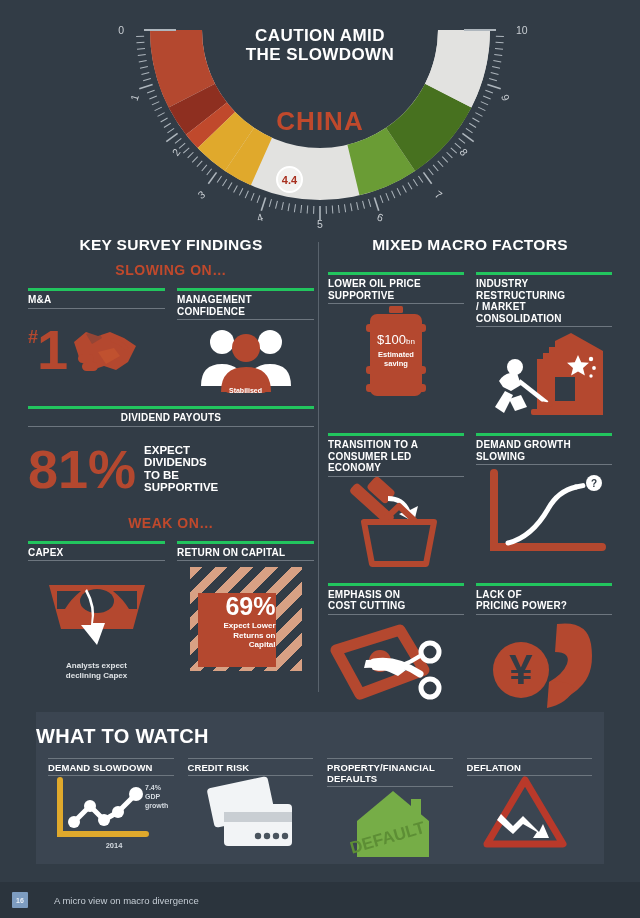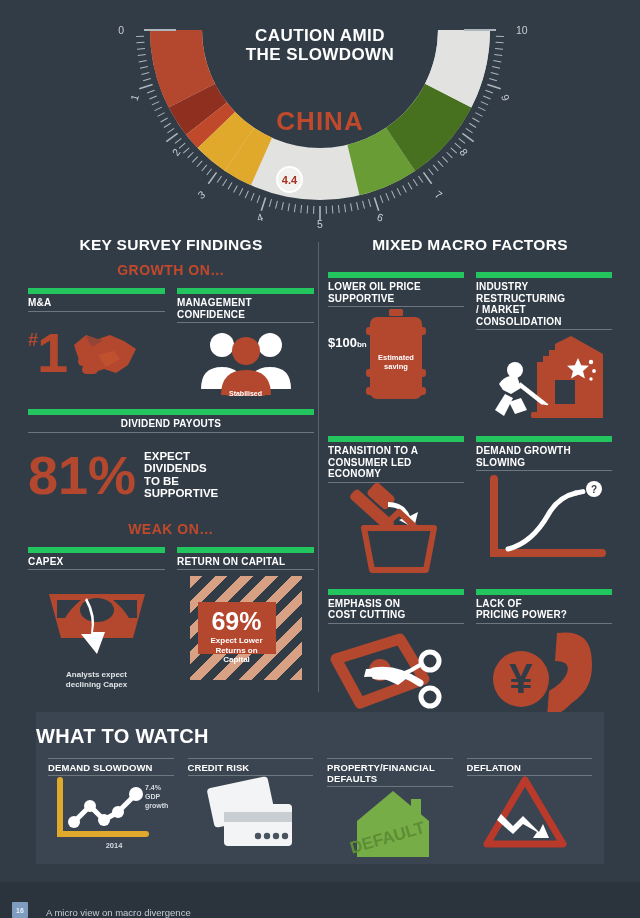--- a/index.html
+++ b/index.html
@@ -50,21 +50,21 @@
   }
   .sub-title {
     text-align: center; color: #c0492c;
     font-weight: bold; font-size: 14px; letter-spacing: 0.5px;
     margin: 4px 0 10px 0;
   }
 
   
   .card { position: relative; }
   .card-head {
-    border-top: 6px solid #22c55e;
+    border-top: 3px solid #22c55e;
     border-bottom: 1px solid #6d767f;
     padding: 3px 0 2px 0;
     color: #ffffff; font-weight: bold; font-size: 10px;
     line-height: 11.5px; letter-spacing: 0.2px;
     text-transform: uppercase;
     min-height: 17px;
   }
   .card-head.two-line { min-height: 28px; }
   .card-body { position: relative; }
 
@@ -97,29 +97,29 @@
   }
 
   
   .roc-body { height: 124px; position: relative; display: flex; justify-content: center; padding-top: 6px; }
   .stripes {
     position: relative; width: 112px; height: 104px;
     background: repeating-linear-gradient(-45deg,
       #d8a184 0px, #d8a184 9px, #323c46 9px, #323c46 18px);
   }
   .roc-inner {
-    position: absolute; left: 8px; top: 26px; width: 78px; height: 52px;
-    background: #b4482f; text-align: center; padding-top: 6px;
+    position: absolute; left: 8px; top: 26px; width: 78px; height: 74px;
+    background: #b4482f; text-align: right; 
   }
   .pct69 { color: #ffffff; font-weight: bold; font-size: 25px; line-height: 26px; }
   .roc-txt { color: #ffffff; font-size: 8px; line-height: 9.5px; font-weight: bold; margin-top: 2px; }
 
   
   .rc-body { height: 96px; position: relative; display: flex; align-items: center; justify-content: center; }
-  .barrel-txt1 { position: absolute; left: 0; right: 0; top: 28px; text-align: left; color: #ffffff; font-weight: bold; font-size: 13px; }
+  .barrel-txt1 { position: absolute; left: 0; right: 0; top: 28px; text-align: center; color: #ffffff; font-weight: normal; font-size: 13px; }
   .barrel-txt1 small { font-size: 8px; }
   .barrel-txt2 { position: absolute; left: 0; right: 0; top: 46px; text-align: center; color: #ffffff; font-weight: bold; font-size: 7.5px; line-height: 9px; }
 
   
   .watch {
     position: absolute; left: 36px; top: 712px; width: 568px; height: 152px;
     background: #3b4551;
   }
   .watch-title {
     text-align: left; color: #ffffff; font-weight: bold;
@@ -130,21 +130,21 @@
   .watch-head {
     border-top: 1px solid #6d767f; border-bottom: 1px solid #6d767f;
     color: #ffffff; font-weight: bold; font-size: 9.5px; letter-spacing: 0.1px;
     padding: 3px 0 2px 0;
   }
   .watch-body { height: 82px; position: relative; }
 
   
   .footer {
     position: absolute; left: 0; bottom: 0; width: 640px; height: 36px;
-    background: #2b343d; display: flex; align-items: flex-end; padding-left: 12px; gap: 18px;
+    background: #2b343d; display: flex; align-items: center; padding-left: 12px; gap: 26px;
   }
   .footer-badge {
     width: 16px; height: 16px; background: #7d9cc0; color: #e8eef5;
     font-size: 7px; display: flex; align-items: center; justify-content: center;
     border-radius: 1px; font-weight: bold;
   }
   .footer-txt { color: #c4ccd4; font-size: 9.5px; }
   svg { display: block; overflow: visible; }
 </style>
 </head>
@@ -469,21 +469,21 @@
     </div>
     <div class="gauge-country">CHINA</div>
     <div class="gauge-badge">4.4</div>
   </div>
 
   <div class="cols">
     <div class="vdiv"></div>
 
     <div class="col col-left">
       <div class="col-title">KEY SURVEY FINDINGS</div>
-      <div class="sub-title">GROWTH ON…</div>
+      <div class="sub-title">SLOWING ON…</div>
 
       <div class="row2">
 
         <div class="card">
           <div class="card-head">M&amp;A</div>
           <div class="card-body ma-body">
             <span class="hash">#</span>
             <span class="one">1</span>
             <svg width="74" height="56" viewBox="0 0 74 56">
               <path d="M6 20 L18 10 L30 14 L42 10 L56 16 L68 24 L60 40 L48 48 L36 44 L24 48 L12 38 Z" fill="#b4482f"></path>

